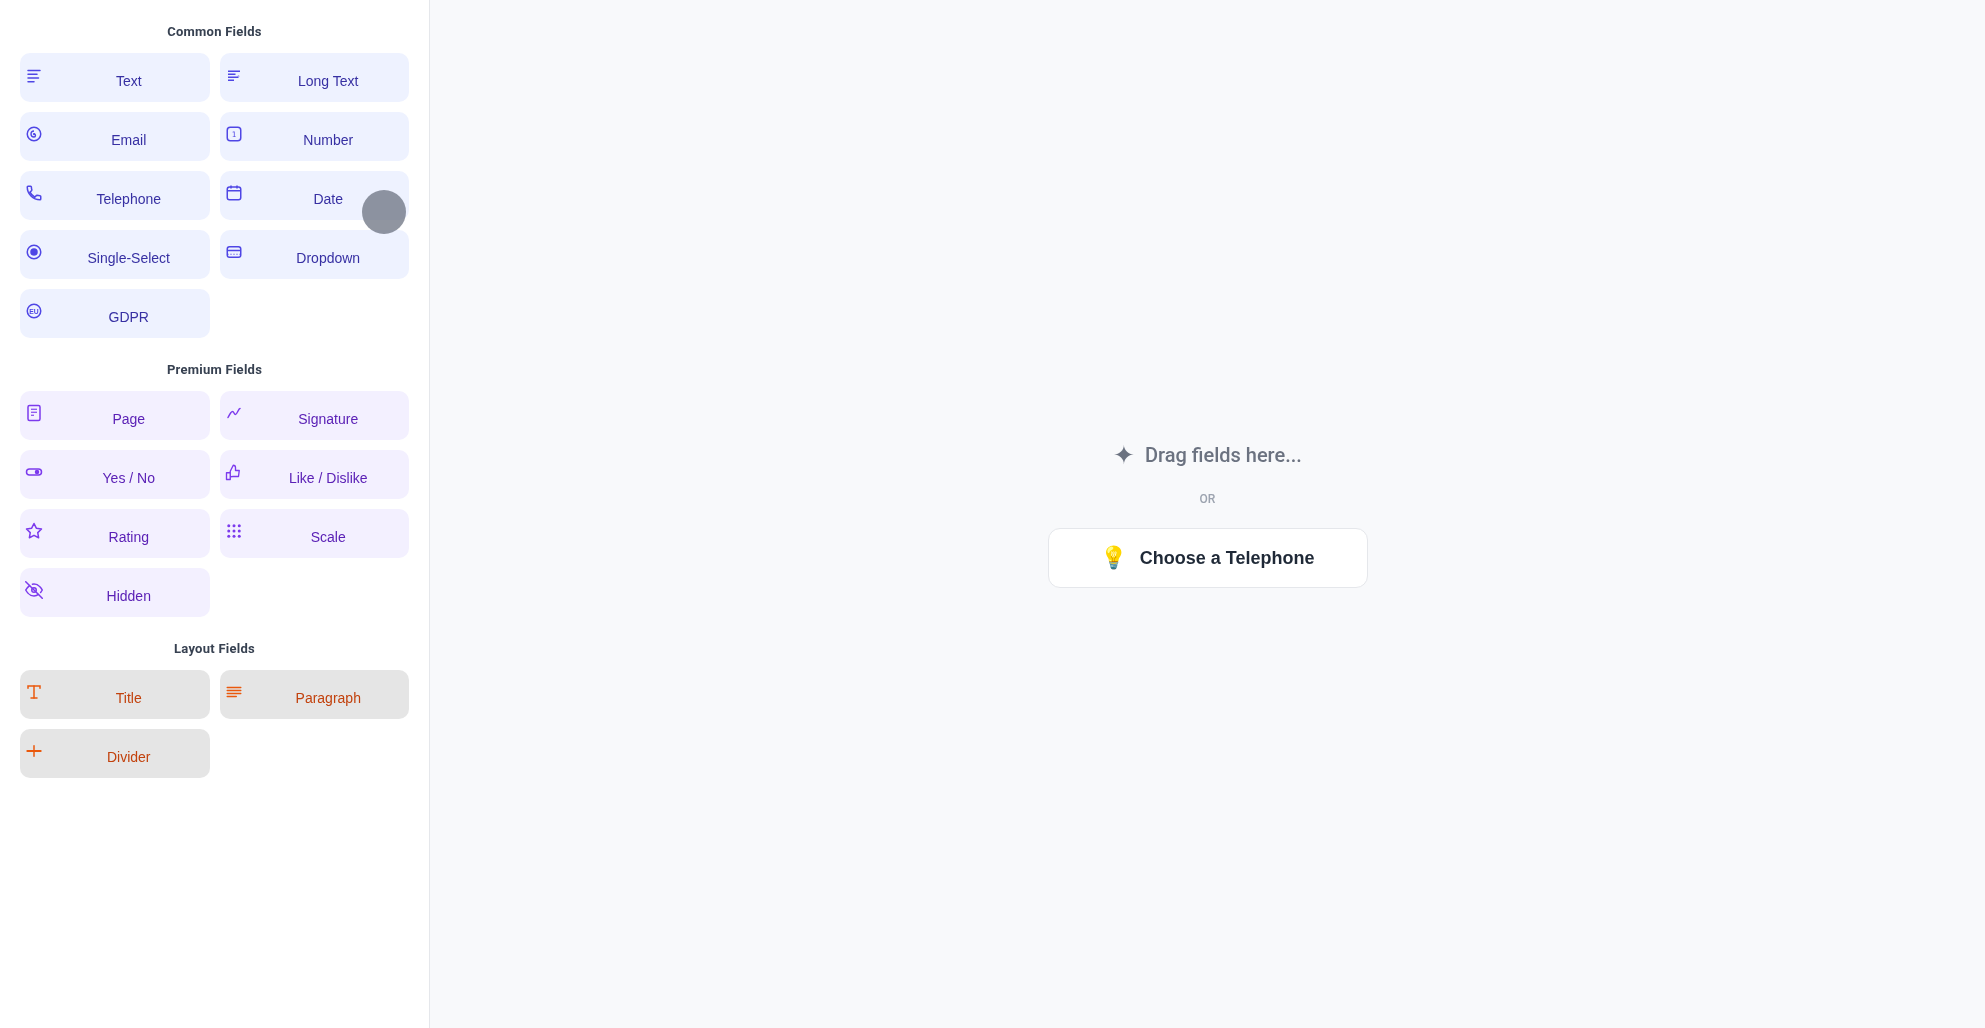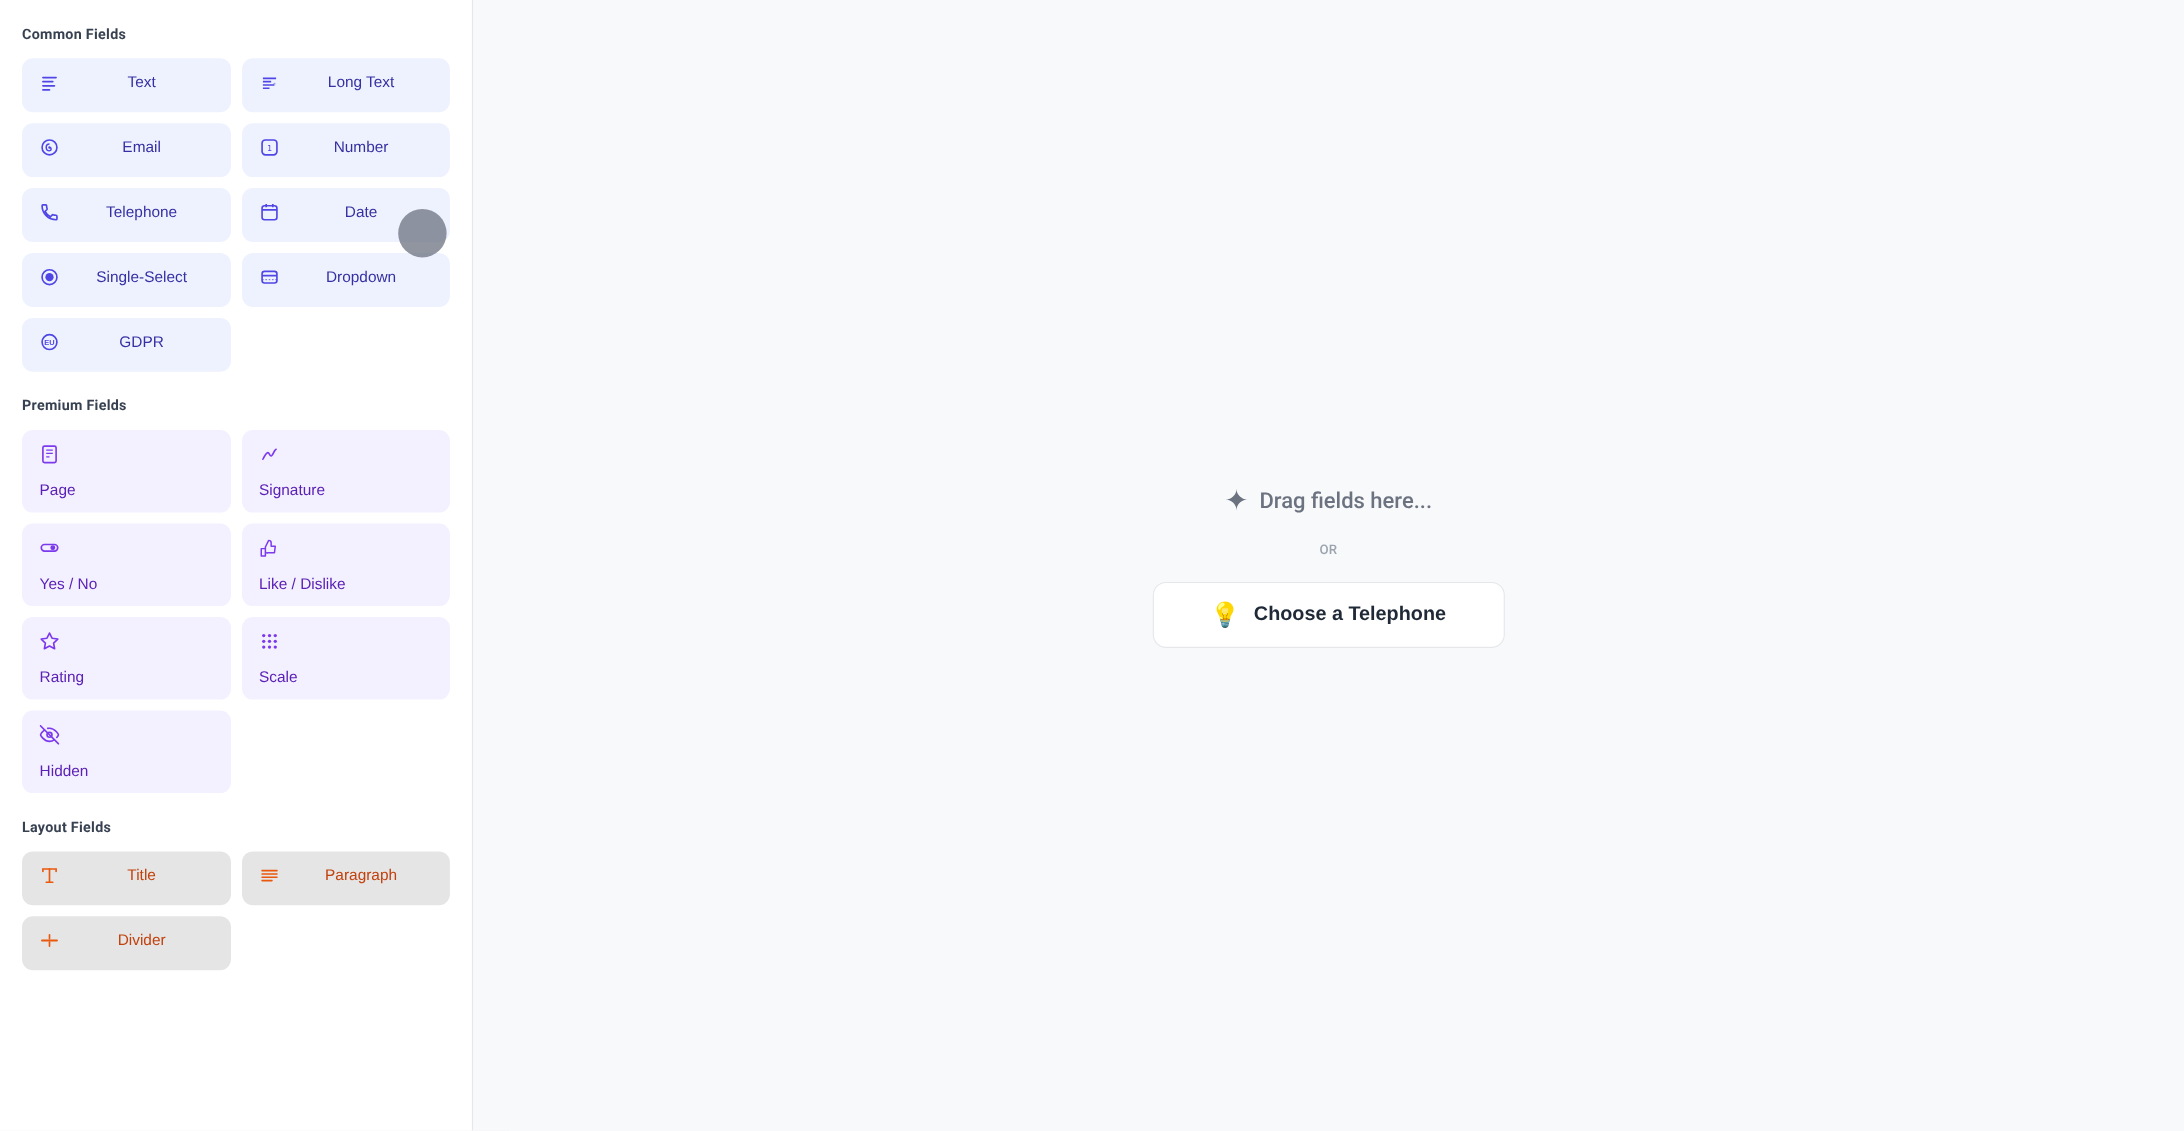--- a/index.html
+++ b/index.html
@@ -20,34 +20,35 @@
       overflow-y: auto;
       border-right: 1px solid #e5e7eb;
     }
 
     .section-title {
       font-size: 13px;
       font-weight: 700;
       color: #374151;
       margin-bottom: 14px;
       letter-spacing: 0.02em;
+      text-align: center;
     }
 
     .fields-grid {
       display: grid;
       grid-template-columns: 1fr 1fr;
       gap: 10px;
       margin-bottom: 24px;
     }
 
     .field-btn {
       display: flex;
-      align-items: flex-start;
+      align-items: flex-end;
       gap: 10px;
-      padding: 13px 16px;
+      padding: 13px 5px;
       border-radius: 10px;
       border: none;
       cursor: pointer;
       font-size: 14px;
       font-weight: 500;
       transition: opacity 0.15s;
     }
 
     
     .field-btn.common {
@@ -56,21 +57,20 @@
     }
     .field-btn.common .icon {
       color: #4f46e5;
       font-size: 17px;
     }
 
     
     .field-btn.premium {
       background: #f3f0ff;
       color: #5b21b6;
-      flex-direction: column;
     }
     .field-btn.premium .icon {
       color: #7c3aed;
       font-size: 17px;
     }
 
     
     .field-btn.layout {
       background: #e5e5e5;
       color: #c2410c;

